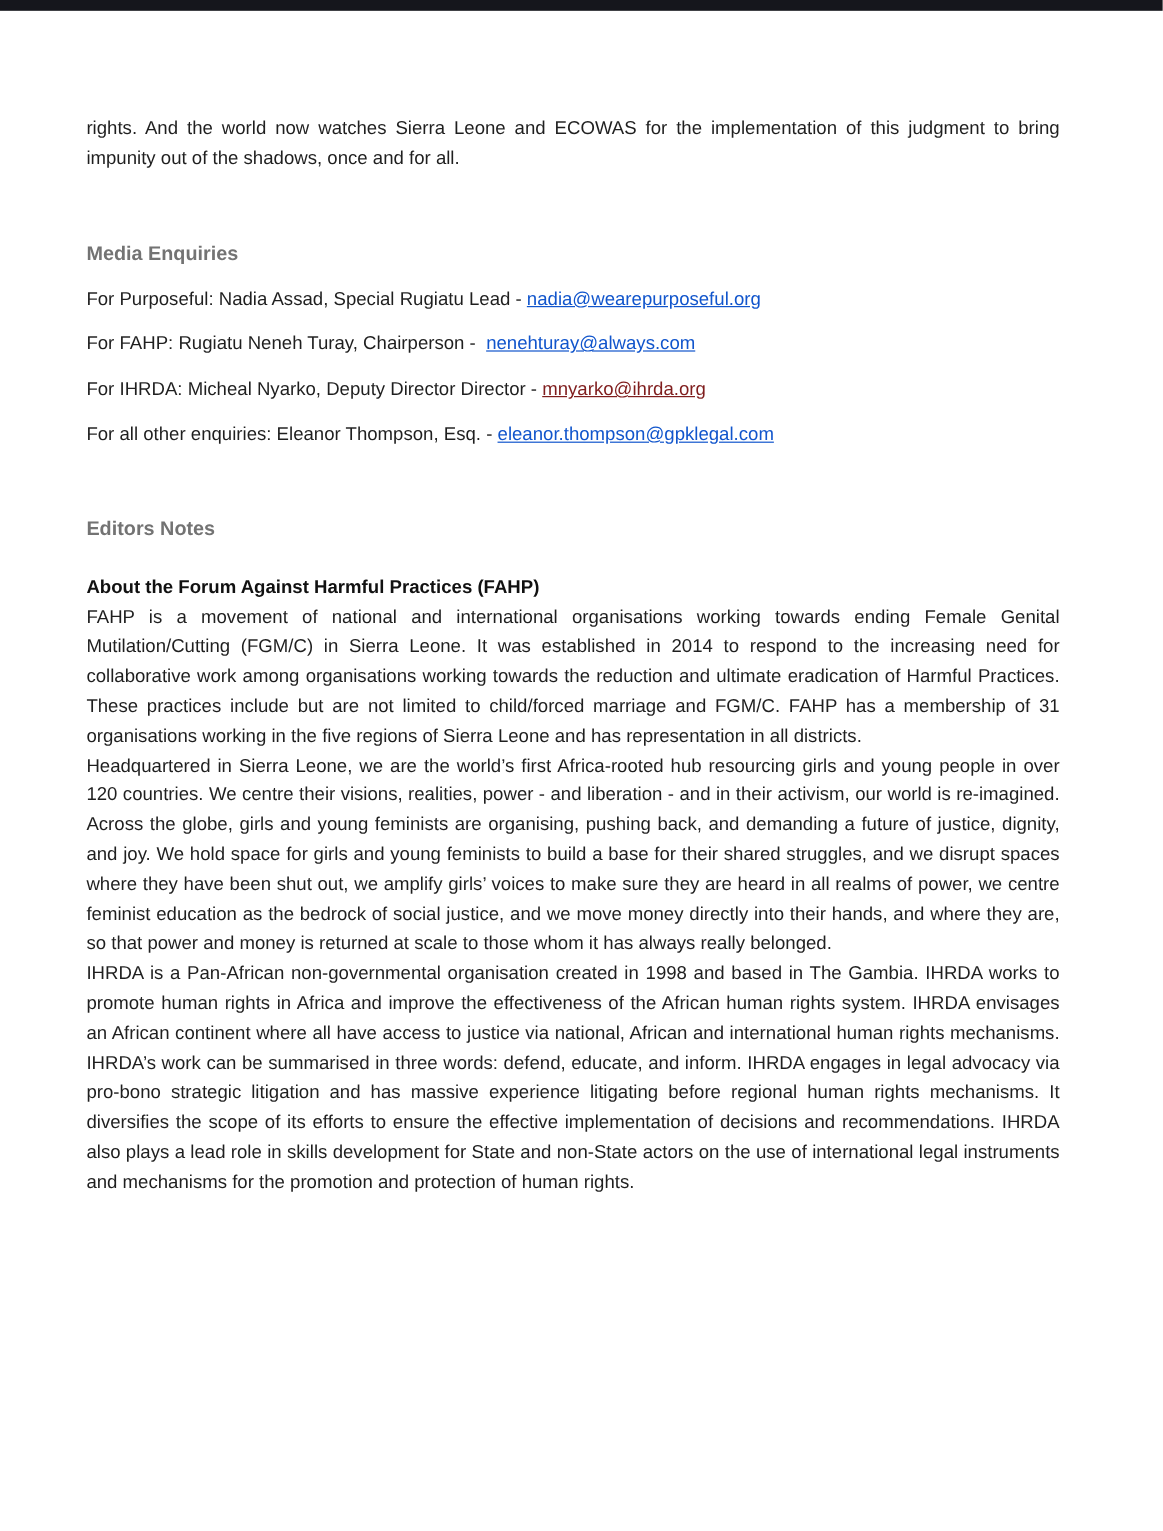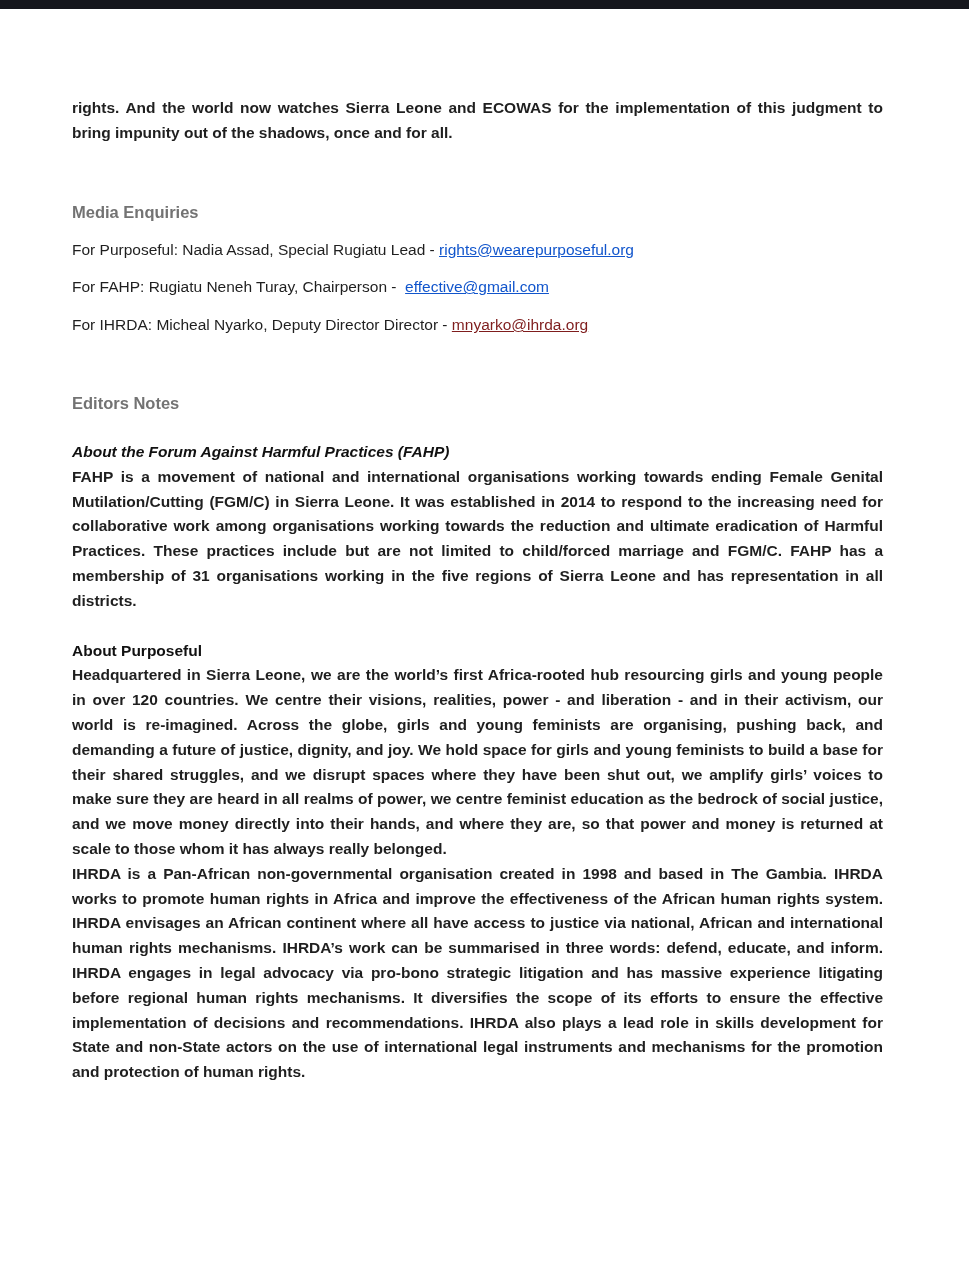--- a/index.html
+++ b/index.html
@@ -21,21 +21,20 @@
     background: #15161c;
   }
   .doc {
     padding: 87px 86px 40px 72px;
   }
   .body-text {
     font-size: 15.5px;
     line-height: 24.8px;
     margin: 0;
     text-align: justify;
-    font-weight: bold;
   }
   .ends {
     font-size: 15.5px;
     line-height: 24.8px;
     font-weight: bold;
     margin: 18px 0 0 0;
   }
   .section-heading {
     font-size: 16.5px;
     line-height: 25px;
@@ -57,45 +56,45 @@
     text-decoration: underline;
     cursor: pointer;
   }
   .sub-heading {
     font-size: 15.5px;
     line-height: 24.8px;
     font-weight: bold;
     margin: 24px 0 0 0;
     color: #111111;
   }
-  .sub-heading.first { margin-top: 24px; font-style: italic; }
+  .sub-heading.first { margin-top: 24px; }
   .sub-heading.later { margin-top: 25px; }
 </style>
 </head>
 <body>
 
 <div class="top-bar" style="background: rgb(21, 22, 28);"></div>
 
 <div class="doc">
 
   <p class="body-text">rights. And the world now watches Sierra Leone and ECOWAS for the implementation of this judgment to bring impunity out of the shadows, once and for all.</p>
 
 
   <h2 class="section-heading mq-heading">Media Enquiries</h2>
 
-  <p class="contact-line"><span>For Purposeful: Nadia Assad, Special Rugiatu Lead - </span><a class="email-link" style="color: rgb(17, 85, 204);">rights@wearepurposeful.org</a></p>
+  <p class="contact-line"><span>For Purposeful: Nadia Assad, Special Rugiatu Lead - </span><a class="email-link" style="color: rgb(17, 85, 204);">nadia@wearepurposeful.org</a></p>
 
-  <p class="contact-line"><span>For FAHP: Rugiatu Neneh Turay, Chairperson - &nbsp;</span><a class="email-link" style="color: rgb(17, 85, 204);">effective@gmail.com</a></p>
+  <p class="contact-line"><span>For FAHP: Rugiatu Neneh Turay, Chairperson - &nbsp;</span><a class="email-link" style="color: rgb(17, 85, 204);">nenehturay@always.com</a></p>
 
   <p class="contact-line"><span>For IHRDA: Micheal Nyarko, Deputy Director Director - </span><a class="email-link" style="color: #7f1d1d;">mnyarko@ihrda.org</a></p>
 
+  <p class="contact-line"><span>For all other enquiries: Eleanor Thompson, Esq. - </span><a class="email-link" style="color: rgb(17, 85, 204);">eleanor.thompson@gpklegal.com</a></p>
 
   <h2 class="section-heading en-heading">Editors Notes</h2>
 
   <h3 class="sub-heading first">About the Forum Against Harmful Practices (FAHP)</h3>
   <p class="body-text">FAHP is a movement of national and international organisations working towards ending Female Genital Mutilation/Cutting (FGM/C) in Sierra Leone. It was established in 2014 to respond to the increasing need for collaborative work among organisations working towards the reduction and ultimate eradication of Harmful Practices. These practices include but are not limited to child/forced marriage and FGM/C. FAHP has a membership of 31 organisations working in the five regions of Sierra Leone and has representation in all districts.</p>
 
-  <h3 class="sub-heading later">About Purposeful</h3>
   <p class="body-text">Headquartered in Sierra Leone, we are the world’s first Africa-rooted hub resourcing girls and young people in over 120 countries. We centre their visions, realities, power - and liberation - and in their activism, our world is re-imagined. Across the globe, girls and young feminists are organising, pushing back, and demanding a future of justice, dignity, and joy. We hold space for girls and young feminists to build a base for their shared struggles, and we disrupt spaces where they have been shut out, we amplify girls’ voices to make sure they are heard in all realms of power, we centre feminist education as the bedrock of social justice, and we move money directly into their hands, and where they are, so that power and money is returned at scale to those whom it has always really belonged.</p>
 
   <p class="body-text">IHRDA is a Pan-African non-governmental organisation created in 1998 and based in The Gambia. IHRDA works to promote human rights in Africa and improve the effectiveness of the African human rights system. IHRDA envisages an African continent where all have access to justice via national, African and international human rights mechanisms. IHRDA’s work can be summarised in three words: defend, educate, and inform. IHRDA engages in legal advocacy via pro-bono strategic litigation and has massive experience litigating before regional human rights mechanisms. It diversifies the scope of its efforts to ensure the effective implementation of decisions and recommendations. IHRDA also plays a lead role in skills development for State and non-State actors on the use of international legal instruments and mechanisms for the promotion and protection of human rights.</p>
 
 </div>
 
 </body></html>

